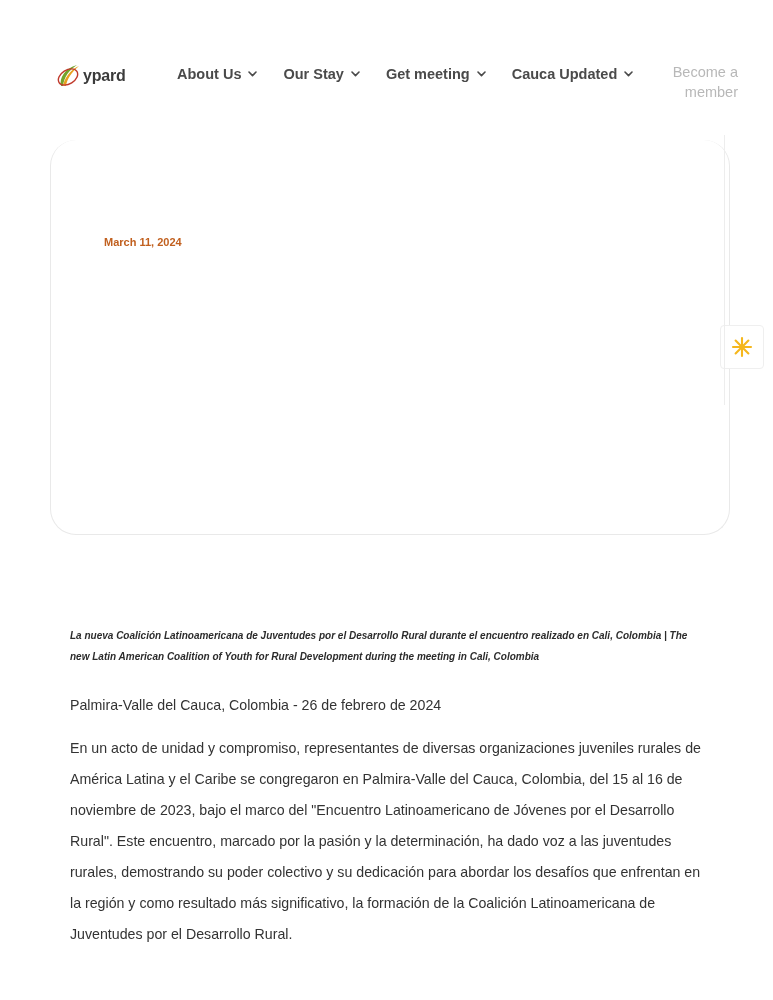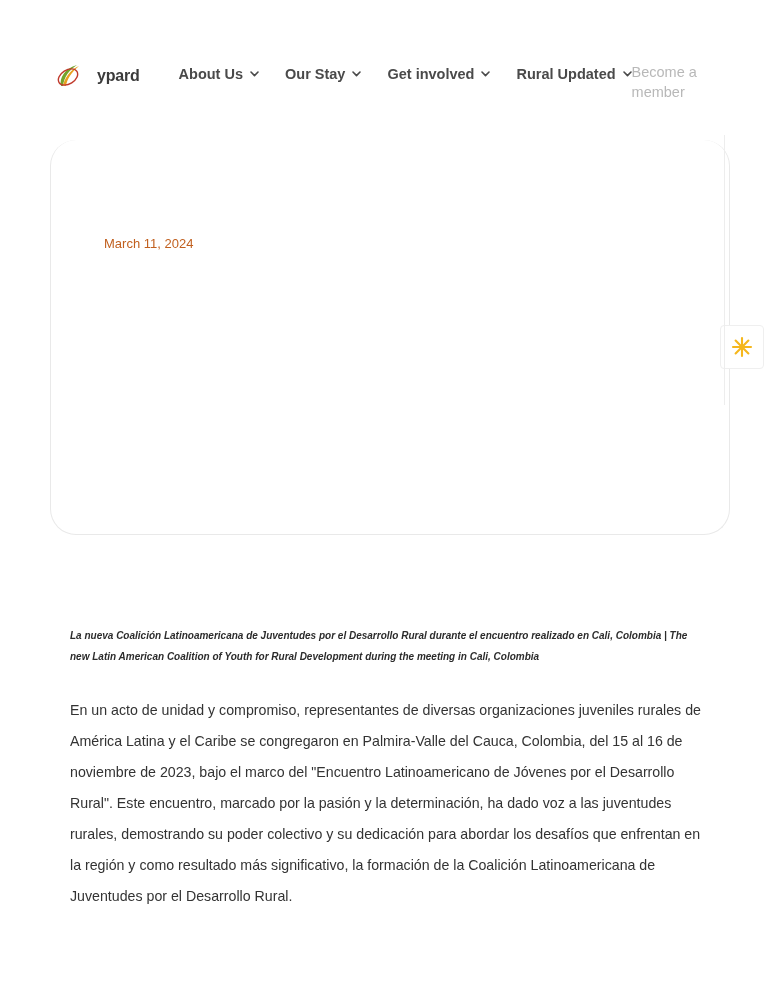--- a/index.html
+++ b/index.html
@@ -22,21 +22,21 @@
     height: 135px;
     display: flex;
     align-items: flex-start;
     padding: 62px 0 0 0;
   }
   .logo-wrap {
     width: 110px;
     margin-left: 57px;
     display: flex;
     align-items: center;
-    gap: 17px;
+    gap: 3px;
     text-decoration: none;
   }
   .logo-mark {
     width: 26px;
     height: 28px;
     position: relative;
     flex: 0 0 auto;
   }
   .logo-mark svg { display: block; }
   .logo-text {
@@ -68,21 +68,21 @@
   }
   .caret {
     width: 9px;
     height: 6px;
     display: inline-block;
   }
   .caret svg { display: block; }
 
   .become-member {
     width: 120px;
-    text-align: left;
+    text-align: right;
     font-size: 14.5px;
     line-height: 20px;
     color: #b8b8b8;
     font-weight: 500;
     margin-right: 35px;
     cursor: pointer;
   }
 
   
   .hero {
@@ -102,23 +102,23 @@
     font-size: 33px;
     line-height: 42px;
     font-weight: 700;
     color: #b2b2b2;
     letter-spacing: -0.3px;
     margin: 0;
     width: 660px;
   }
   .hero-date {
     margin: 40px 0 0 20px;
-    font-size: 13px;
+    font-size: 11px;
     color: #c1601f;
-    font-weight: 400;
+    font-weight: 700;
   }
 
   
   .flower-btn {
     position: absolute;
     right: -35px;
     top: 185px;
     width: 44px;
     height: 44px;
     background: #ffffff;
@@ -195,30 +195,30 @@
     <div class="nav-item">
       <span>Our Stay</span>
       <span class="caret">
         <svg width="9" height="6" viewBox="0 0 9 6" xmlns="http://www.w3.org/2000/svg">
             <path d="M1 1 L4.5 4.6 L8 1" fill="none" stroke="#4a4a4a" stroke-width="1.6" stroke-linecap="round" stroke-linejoin="round"></path>
           </svg>
       </span>
     </div>
 
     <div class="nav-item">
-      <span>Get involved</span>
-      <span class="caret">
-        <svg width="9" height="6" viewBox="0 0 9 6" xmlns="http://www.w3.org/2000/svg">
-            <path d="M1 1 L4.5 4.6 L8 1" fill="none" stroke="#4a4a4a" stroke-width="1.6" stroke-linecap="round" stroke-linejoin="round"></path>
-          </svg>
-      </span>
-    </div>
-
-    <div class="nav-item">
-      <span>Rural Updated</span>
+      <span>Get meeting</span>
+      <span class="caret">
+        <svg width="9" height="6" viewBox="0 0 9 6" xmlns="http://www.w3.org/2000/svg">
+            <path d="M1 1 L4.5 4.6 L8 1" fill="none" stroke="#4a4a4a" stroke-width="1.6" stroke-linecap="round" stroke-linejoin="round"></path>
+          </svg>
+      </span>
+    </div>
+
+    <div class="nav-item">
+      <span>Cauca Updated</span>
       <span class="caret">
         <svg width="9" height="6" viewBox="0 0 9 6" xmlns="http://www.w3.org/2000/svg">
             <path d="M1 1 L4.5 4.6 L8 1" fill="none" stroke="#4a4a4a" stroke-width="1.6" stroke-linecap="round" stroke-linejoin="round"></path>
           </svg>
       </span>
     </div>
 
   </nav>
 
   <div class="become-member">Become a member</div>
@@ -239,14 +239,15 @@
       </g>
       <circle cx="11" cy="11" r="2.3" fill="#f5b71d"></circle>
     </svg>
   </div>
 </section>
 
 <div class="edge-rule"></div>
 
 <article class="article">
   <p class="lede">La nueva Coalición Latinoamericana de Juventudes por el Desarrollo Rural durante el encuentro realizado en Cali, Colombia | The new Latin American Coalition of Youth for Rural Development during the meeting in Cali, Colombia</p>
+  <p class="para">Palmira-Valle del Cauca, Colombia - 26 de febrero de 2024</p>
   <p class="para para-long">En un acto de unidad y compromiso, representantes de diversas organizaciones juveniles rurales de América Latina y el Caribe se congregaron en Palmira-Valle del Cauca, Colombia, del 15 al 16 de noviembre de 2023, bajo el marco del "Encuentro Latinoamericano de Jóvenes por el Desarrollo Rural". Este encuentro, marcado por la pasión y la determinación, ha dado voz a las juventudes rurales, demostrando su poder colectivo y su dedicación para abordar los desafíos que enfrentan en la región y como resultado más significativo, la formación de la Coalición Latinoamericana de Juventudes por el Desarrollo Rural.</p>
 </article>
 
 </body></html>

